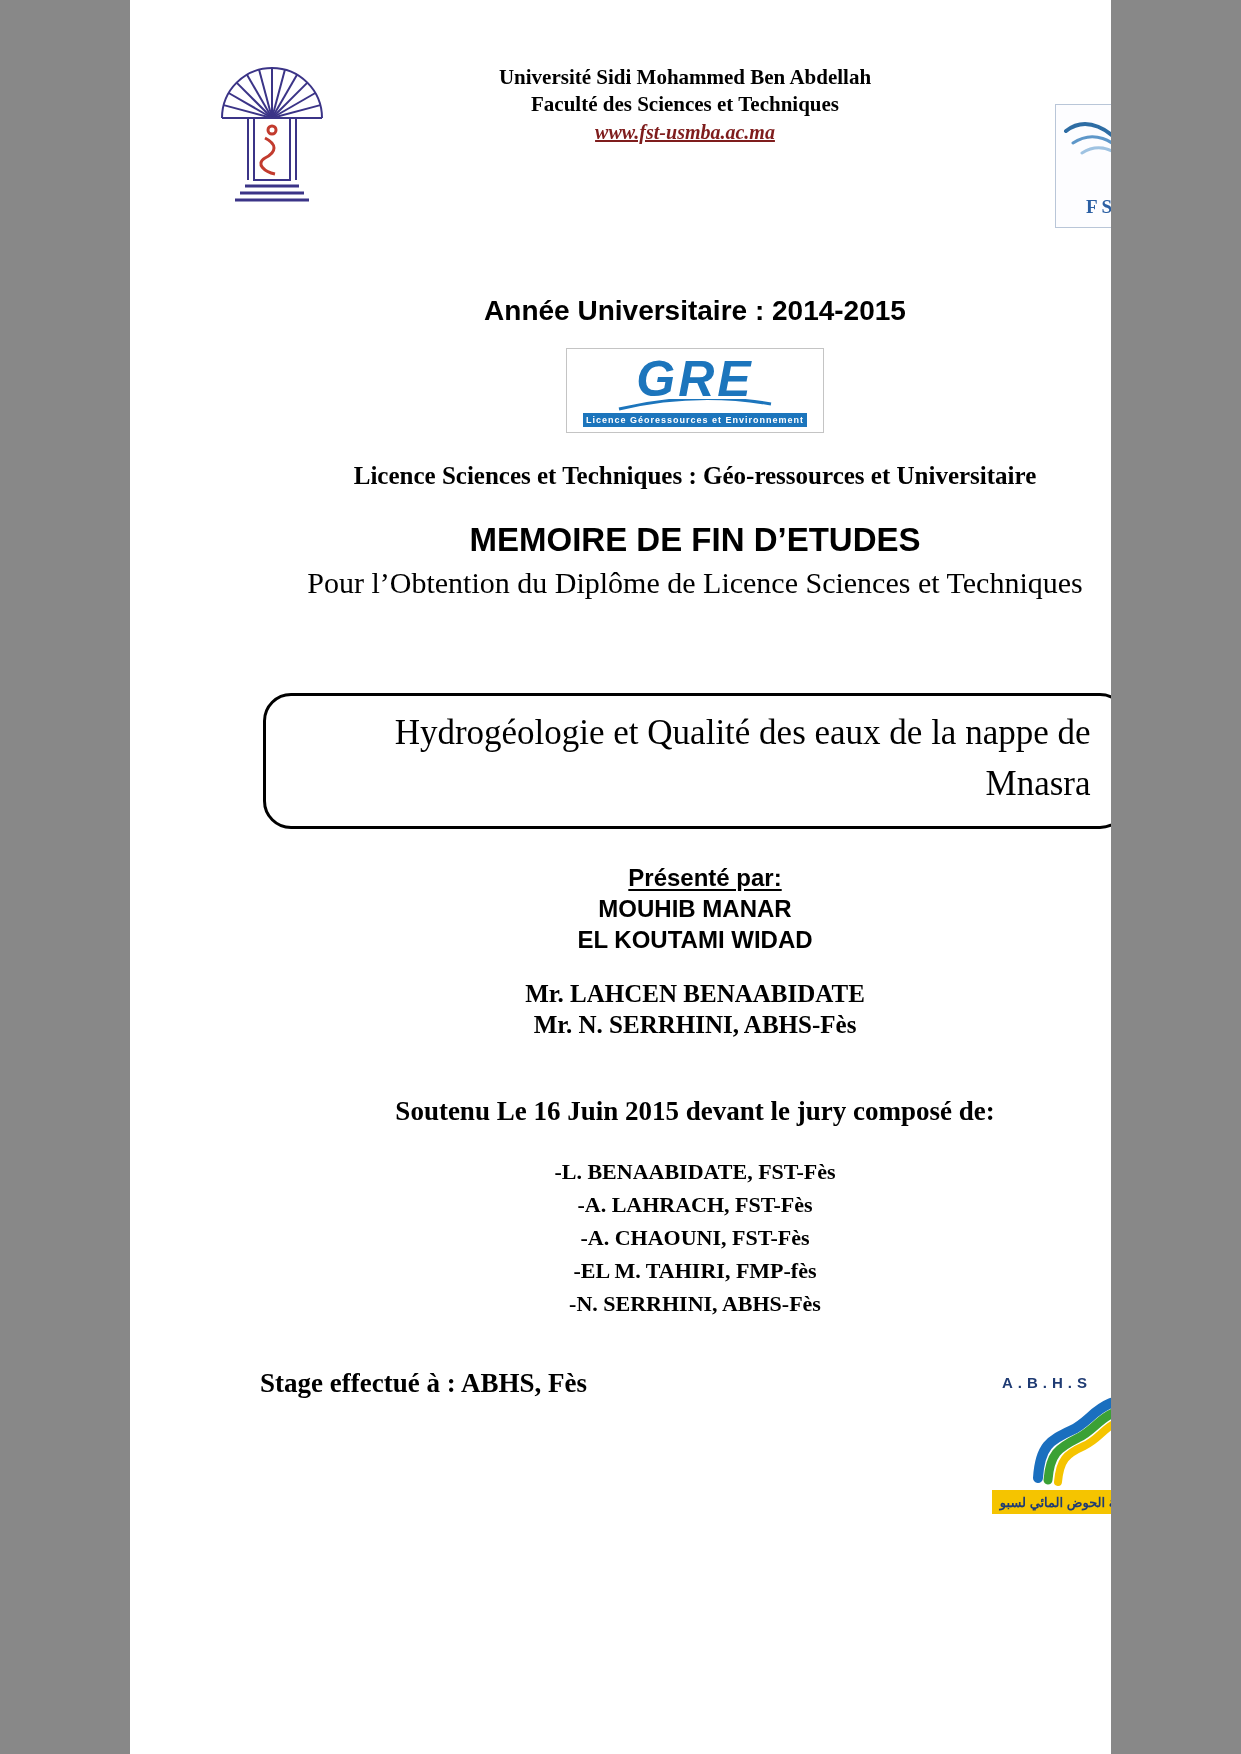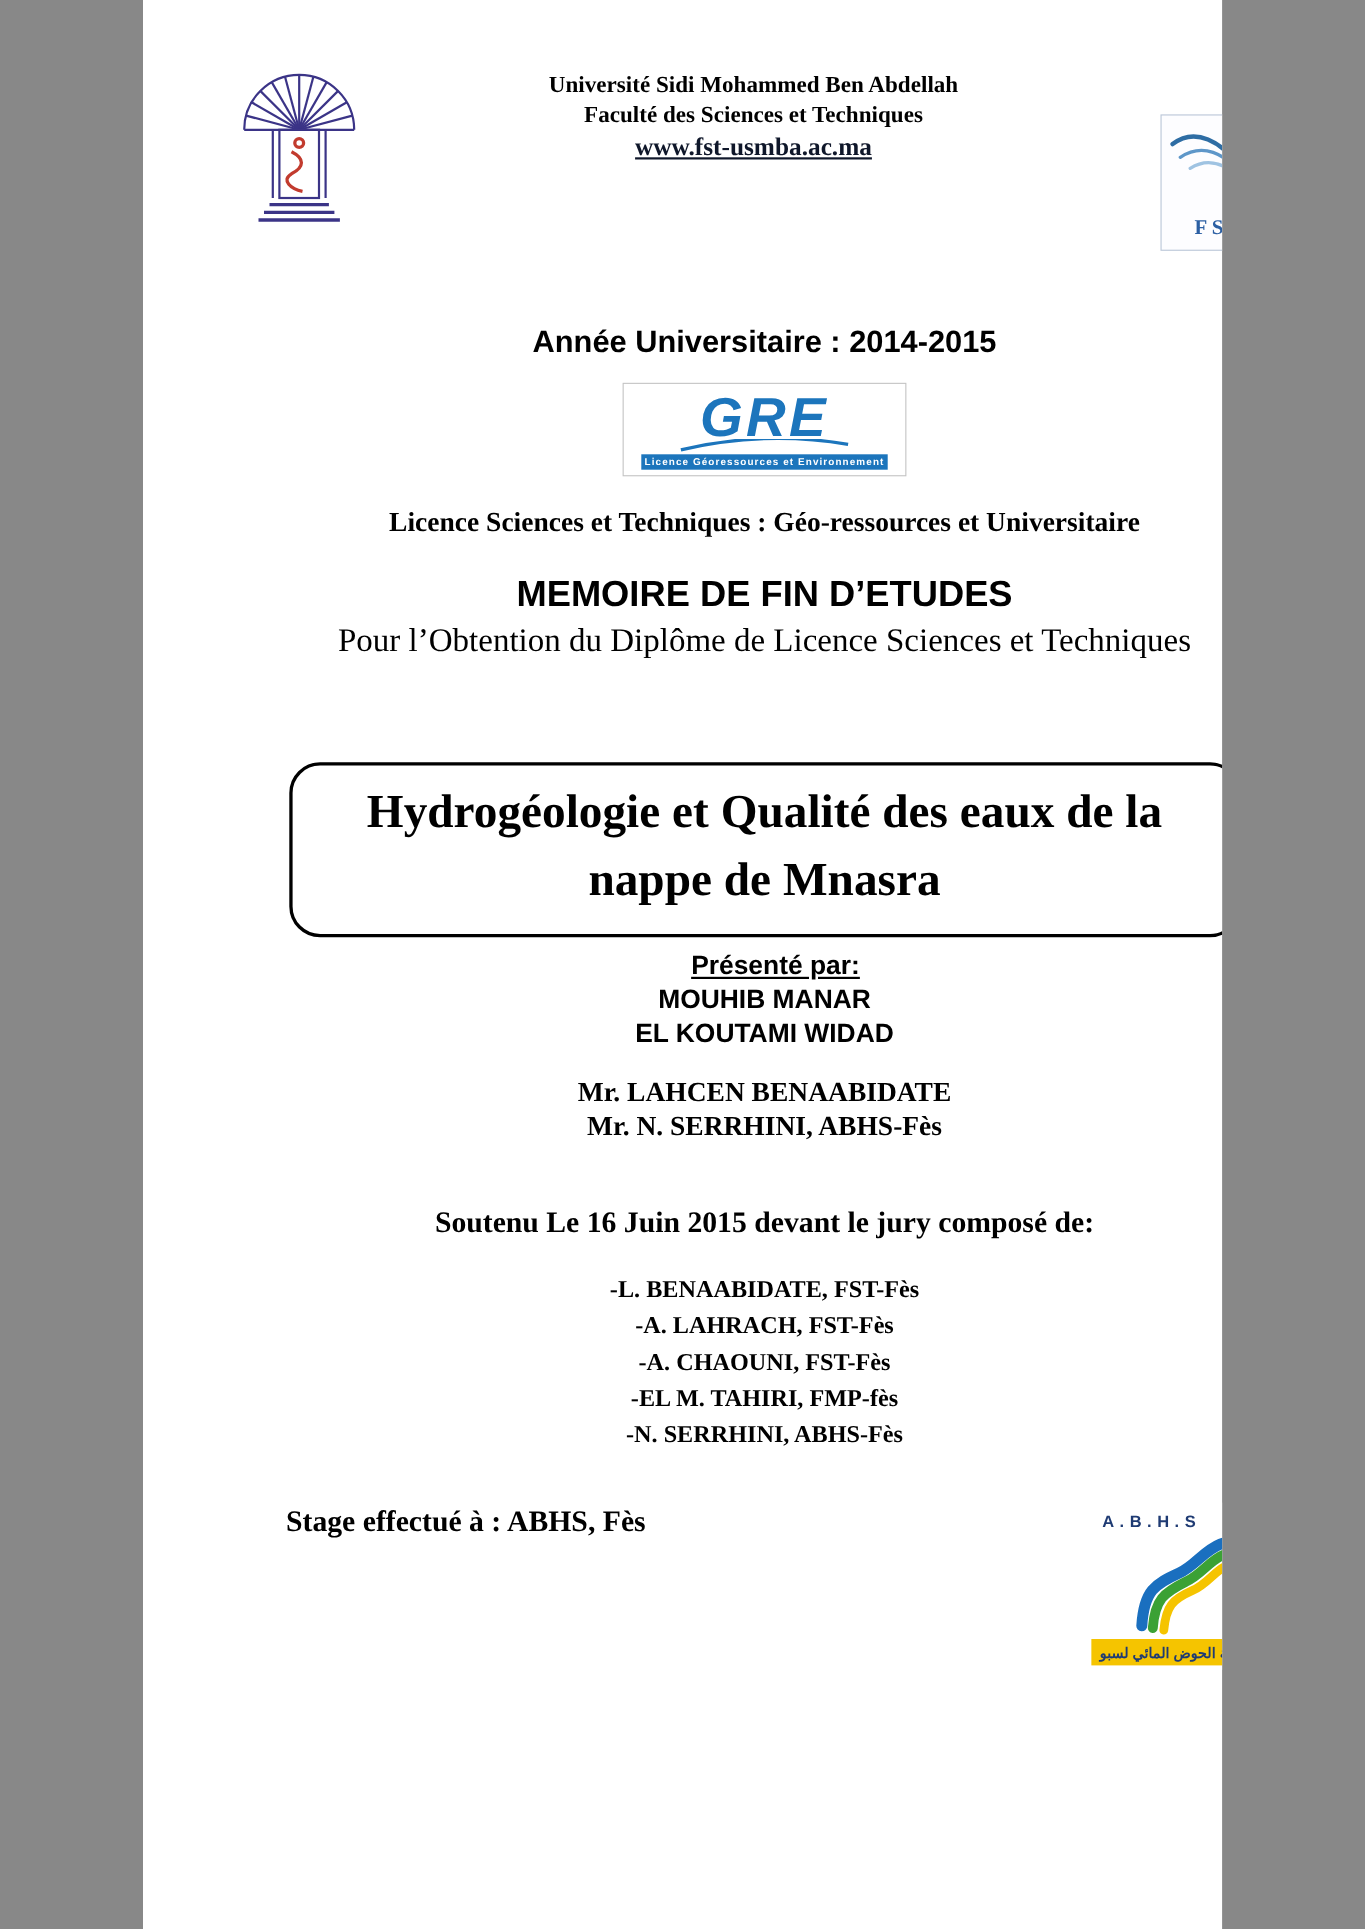--- a/index.html
+++ b/index.html
@@ -9,41 +9,41 @@
     margin:0 auto;
     background:#ffffff;
     font-family:"Liberation Serif", serif;
     color:#000;
     overflow:hidden;
   }
   
   .seal { position:absolute; left:85px; top:50px; }
   .header-text { position:absolute; left:255px; top:64px; width:600px; text-align:center; }
   .header-line { font-weight:bold; font-size:21px; line-height:1.3; font-family:"Liberation Serif", serif; }
-  .header-link { display:inline-block; margin-top:2px; font-weight:bold; font-size:23px;
-                 color:#0f172a; text-decoration:underline; cursor:pointer; }
+  .header-link { display:inline-block; margin-top:2px; font-weight:bold; font-style:italic; font-size:20px;
+                 color:#7f1d1d; text-decoration:underline; cursor:pointer; }
   .fst-logo { position:absolute; left:925px; top:80px; width:164px; height:122px;
               border:1px solid #b9c6d8; background:#fdfdff;margin-top:24px; }
   
   .cblock { position:absolute; left:0; width:1130px; text-align:center; }
   .annee { top:295px; font-family:"Liberation Sans", sans-serif; font-weight:bold; font-size:28px; }
   .gre-wrap { top:348px; }
   .gre-logo { display:inline-block; border:1px solid #c4c4c4; background:#fff; padding:4px 16px 5px; }
   .gre-text { font-family:"Liberation Sans", sans-serif; font-style:italic; font-weight:900;
               font-size:50px; line-height:52px; color:#1C75BC; letter-spacing:3px; }
   .gre-swoosh { display:block; margin:-6px auto 0; }
   .gre-banner { background:#1C75BC; color:#fff; font-family:"Liberation Sans", sans-serif;
                 font-size:9px; font-weight:bold; letter-spacing:1px; padding:2px 3px; margin-top:2px; }
   .licence { top:462px; font-weight:bold; font-size:25px; }
   .memoire { top:521px; font-family:"Liberation Sans", sans-serif; font-weight:bold; font-size:33px; }
   .subtitle { top:566px; font-size:30px; }
   .titlebox-wrap { top:693px; }
   .titlebox { box-sizing:border-box; width:865px; margin:0 auto; border:3px solid #000;
               border-radius:28px; padding:12px 34px 16px; background:#fff; }
-  .thesis-title { font-weight:bold; font-size:43px; line-height:1.45; }
+  .thesis-title { font-weight:normal; font-size:35px; line-height:1.45;text-align:right; }
   .presente-block { top:862px; line-height:31px; }
   .enc-block { top:978px; line-height:31px; }
   .ulabel { font-family:"Liberation Sans", sans-serif; font-weight:bold; font-size:24px;
             text-decoration:underline; text-underline-offset:3px;margin-left:20px; }
   .sans-name { font-family:"Liberation Sans", sans-serif; font-weight:bold; font-size:24px; }
   .serif-name { font-weight:bold; font-size:25px; }
   .soutenu { top:1096px; font-weight:bold; font-size:27px; }
   .jury-block { top:1155px; line-height:33px; }
   .jury-line { font-weight:bold; font-size:22px; }
   .stage { position:absolute; left:130px; top:1368px; font-weight:bold; font-size:27px; }

